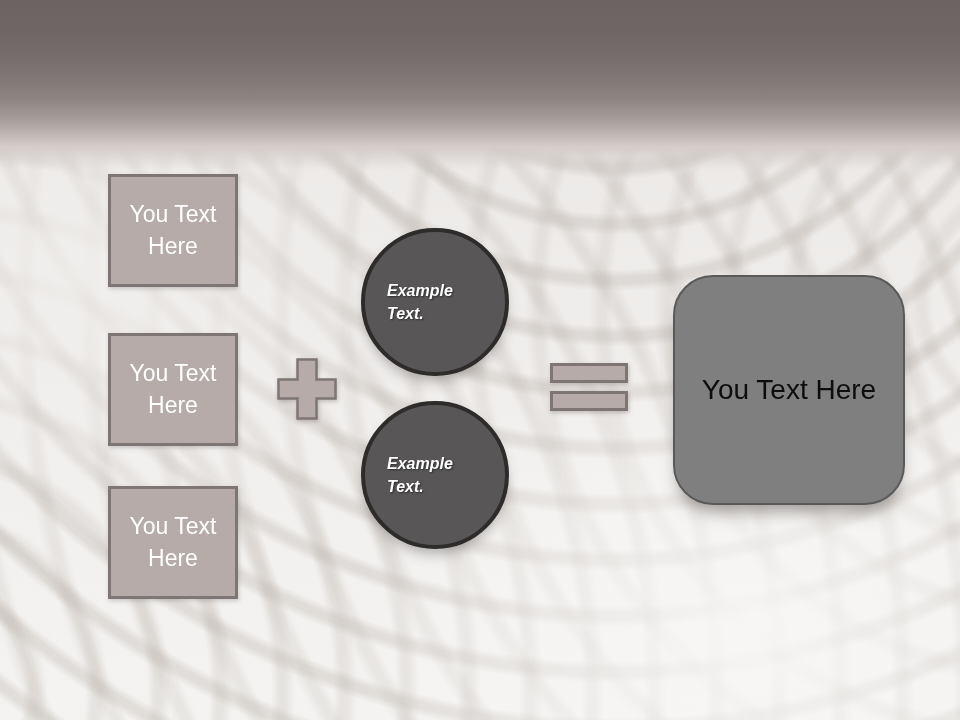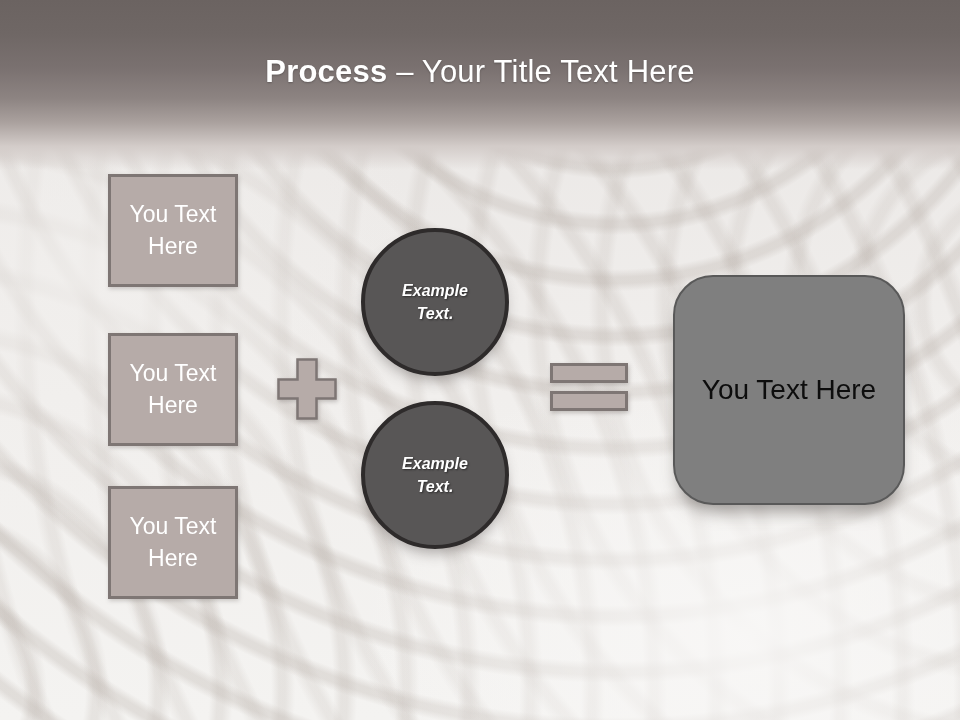--- a/index.html
+++ b/index.html
@@ -52,21 +52,21 @@
     filter:drop-shadow(1px 2px 2px rgba(100,92,88,0.35));
   }
   .plus path{fill:var(--shape-fill,#b6aba8);stroke:var(--shape-border,#7e7674);stroke-width:2.5;}
   
   .circle{
     position:absolute;left:361px;width:148px;height:148px;box-sizing:border-box;
     border-radius:50%;
     background:var(--circle-fill,#585656);
     border:4px solid var(--circle-border,#2e2b2b);
     box-shadow:0 8px 14px -4px rgba(80,74,70,0.45);
-    display:flex;align-items:center;justify-content:center;text-align:center;
+    display:flex;align-items:center;justify-content:center;
     z-index:3;
   }
   .circle .lbl{
     width:96px;color:#fff;font-size:16px;font-weight:700;font-style:italic;
     line-height:1.45;text-shadow:1px 1px 2px rgba(0,0,0,0.5);
   }
   .circle.c1{top:228px;}
   .circle.c2{top:401px;}
   
   .equals{position:absolute;left:550px;top:363px;width:78px;z-index:3;
@@ -88,21 +88,20 @@
     color:#0d0d0d;font-size:28px;z-index:3;
   }
 </style>
 </head>
 <body>
 
 <div class="slide">
   <div class="sand"></div>
   <div class="header"></div>
 
-  <h1 class="title"><span class="bold">Process</span><span> – Your Title Text Here</span></h1>
 
   <div class="tbox b1">
     <span class="lbl">You Text Here</span>
   </div>
   <div class="tbox b2">
     <span class="lbl">You Text Here</span>
   </div>
   <div class="tbox b3">
     <span class="lbl">You Text Here</span>
   </div>

